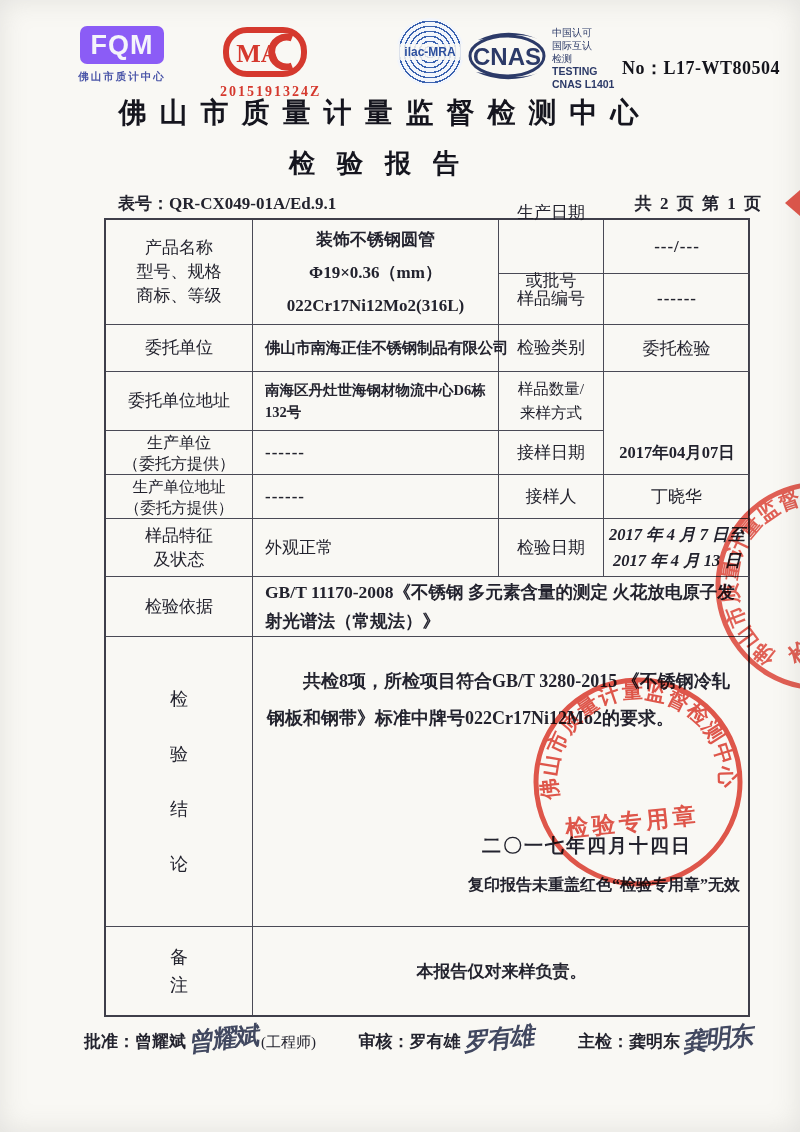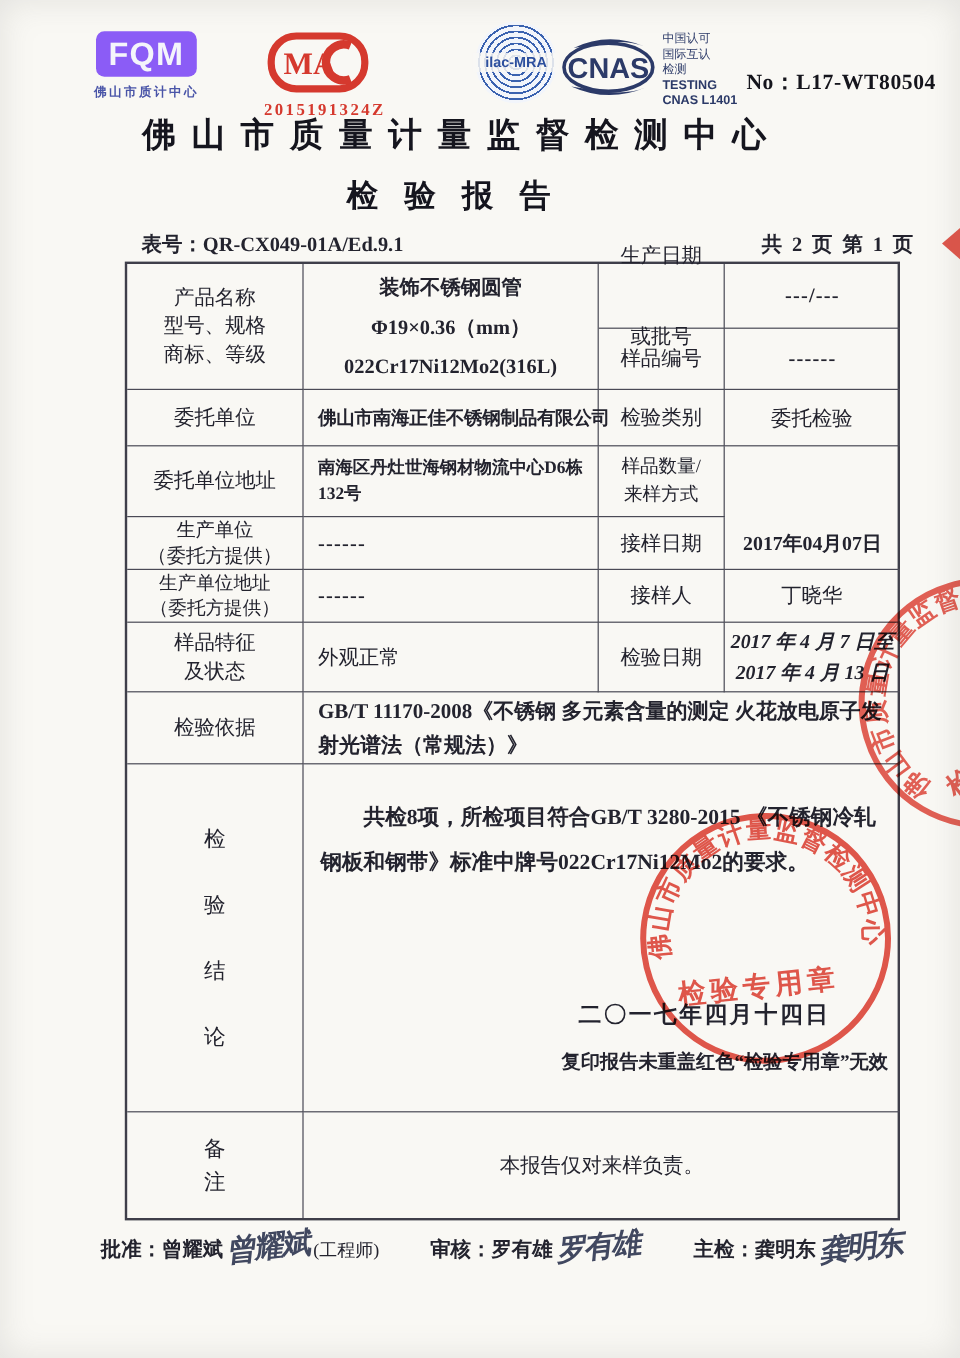--- a/index.html
+++ b/index.html
@@ -63,21 +63,21 @@
   .basis-val { padding:4px 10px 4px 12px; font-weight:bold; line-height:29px; font-size:17.5px;
     justify-content:center; }
   .vlabel { align-items:center; justify-content:space-around !important; padding:34px 0; }
   .vlabel span { display:block; font-size:18px; }
   .conclusion-cell { display:block; }
   .conclusion-text { position:absolute; left:14px; right:8px; top:26px; font-weight:bold;
     font-size:18px; line-height:37px; text-indent:2em; }
   .conclusion-date { position:absolute; right:58px; top:196px; font-size:19px; font-weight:bold;
     letter-spacing:2px; }
   .conclusion-note { position:absolute; right:10px; top:238px; font-size:16px; font-weight:bold; }
-  .remark-val { text-align:center; font-weight:normal; }
+  .remark-val { text-align:center; font-weight:bold; }
   
   .footer { position:absolute; left:84px; top:1022px; width:700px; font-size:17px; font-weight:bold;
     white-space:nowrap; }
   .footer .grp { display:inline-block; vertical-align:middle; }
   .sig { display:inline-block; font-family:"DejaVu Sans",sans-serif; font-weight:bold;
     color:#2e3550; font-size:25px; transform:rotate(-6deg) skewX(-12deg); letter-spacing:-2px;
     margin:0 2px 0 4px; opacity:.9; }
   .eng-title { font-size:15px; font-weight:normal; }
   .gap { display:inline-block; width:34px; }
   

